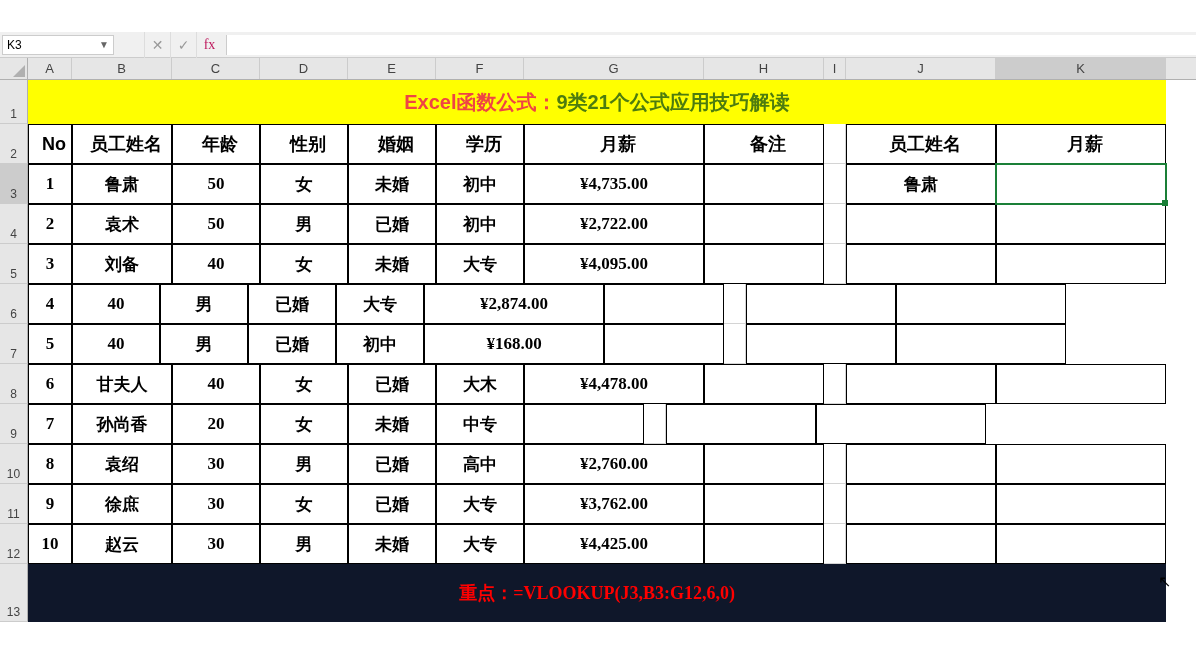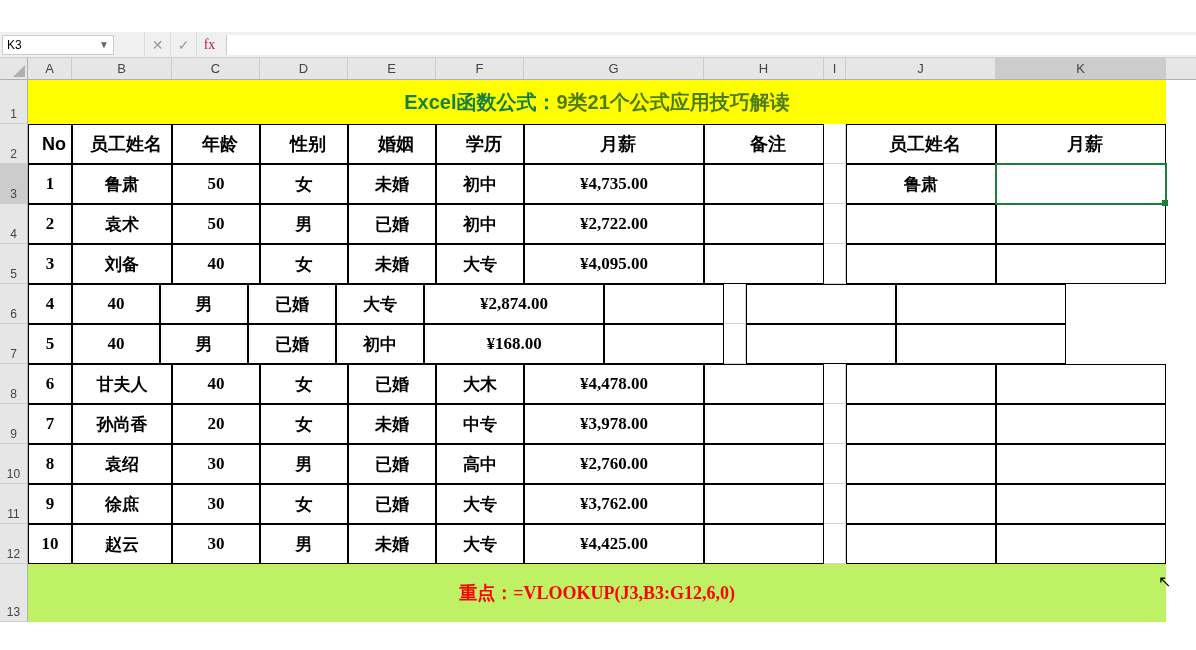--- a/index.html
+++ b/index.html
@@ -18,25 +18,25 @@
 .col-h { border-right: 1px solid #ccc; display: flex; align-items: center; justify-content: center; font-size: 13px; color: #444; background: #e6e6e6; }
 .col-h.sel { background: #ccc; }
 .rows { }
 .row { display: flex; }
 .row-h { width: 28px; border-right: 1px solid #b0b0b0; border-bottom: 1px solid #ccc; background: #e6e6e6; display: flex; align-items: flex-end; justify-content: center; font-size: 12px; color: #444; padding-bottom: 2px; }
 .row-h.sel { background: #ccc; }
 .cell { border-right: 1px solid #d4d4d4; border-bottom: 1px solid #d4d4d4; display: flex; align-items: center; justify-content: center; font-size: 12px; background: #fff; }
 .cA { width: 44px; } .cB { width: 100px; } .cC { width: 88px; } .cD { width: 88px; } .cE { width: 88px; } .cF { width: 88px; } .cG { width: 180px; } .cH { width: 120px; } .cI { width: 22px; } .cJ { width: 150px; } .cK { width: 170px; }
 .h1 { height: 44px; } .hT { height: 40px; } .hN { height: 40px; } .hF { height: 58px; }
 .title-merge { background: #ffff00; font-size: 20px; font-weight: bold; border: none; }
-.title-merge span:first-child { color: #15803d; }
+.title-merge span:first-child { color: #ef4444; }
 .title-merge span:last-child { color: #4d7c0f; }
 .tbl-head { font-weight: bold; font-size: 18px; border: 1.5px solid #000 !important; background: #fff; padding-left: 8px; }
 .tbl-cell { font-weight: bold; font-size: 17px; border: 1.5px solid #000 !important; background: #fff; font-family: "SimSun", serif; }
-.footer-merge { background: #bef264; font-size: 18px; font-weight: bold; color: #ff0000; border: none; font-family: "SimSun", serif; }
+.footer-merge { background: #0f172a; font-size: 18px; font-weight: bold; color: #ff0000; border: none; font-family: "SimSun", serif; }
 .sel-cell { outline: 2px solid #1a7f37; outline-offset: -1px; position: relative; }
 .sel-cell::after { content: ""; position: absolute; right: -3px; bottom: -3px; width: 6px; height: 6px; background: #1a7f37; }
 .cursor { position: absolute; left: 1158px; top: 572px; font-size: 16px; color: #000; pointer-events: none; }
 </style>
 </head>
 <body>
 
 <div class="formula-bar">
   <div class="name-box">
     <span>K3</span>
@@ -173,21 +173,20 @@
           <div class="cell tbl-cell cK hN"></div>
         </div>
         <div class="row">
           <div class="row-h hN ">9</div>
           <div class="cell tbl-cell cA hN">7</div>
           <div class="cell tbl-cell cB hN">孙尚香</div>
           <div class="cell tbl-cell cC hN">20</div>
           <div class="cell tbl-cell cD hN">女</div>
           <div class="cell tbl-cell cE hN">未婚</div>
           <div class="cell tbl-cell cF hN">中专</div>
-          <div class="cell tbl-cell cG hN">¥3,978.00</div>
           <div class="cell tbl-cell cH hN"></div>
           <div class="cell cI hN"></div>
           <div class="cell tbl-cell cJ hN"></div>
           <div class="cell tbl-cell cK hN"></div>
         </div>
         <div class="row">
           <div class="row-h hN ">10</div>
           <div class="cell tbl-cell cA hN">8</div>
           <div class="cell tbl-cell cB hN">袁绍</div>
           <div class="cell tbl-cell cC hN">30</div>

